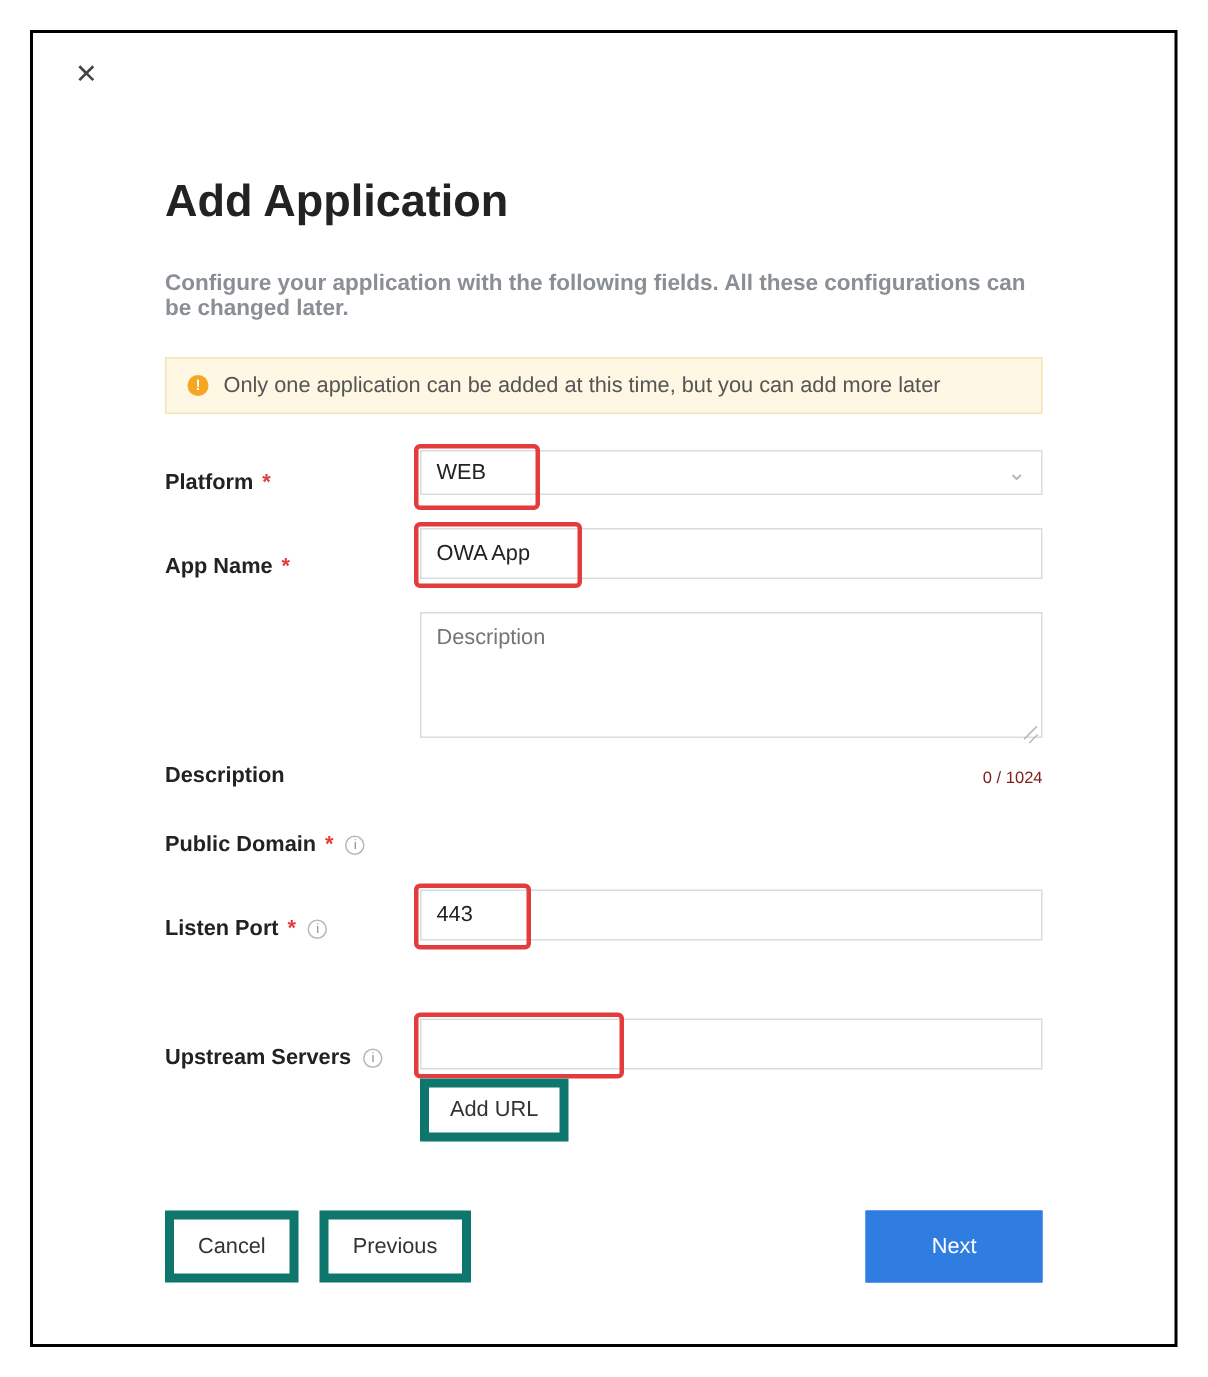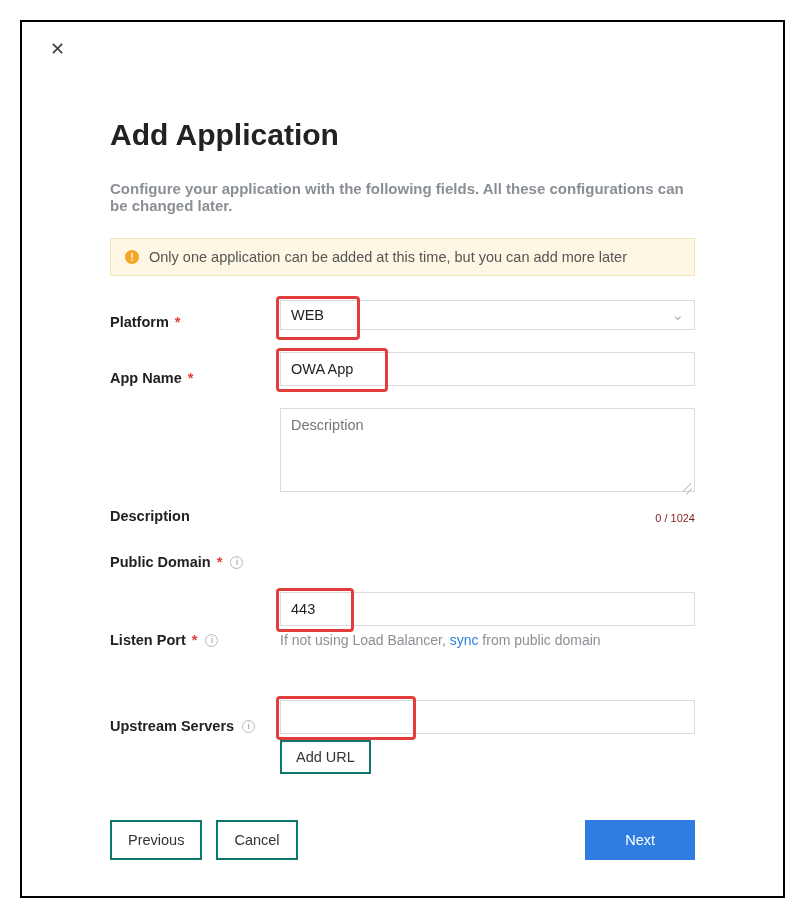--- a/index.html
+++ b/index.html
@@ -159,21 +159,21 @@
     font-size: 11px;
     margin-top: 16px;
   }
   .hint {
     color: #8a8f95;
     font-size: 14px;
     margin-top: 6px;
   }
   .hint a { color: #2f7de1; text-decoration: none; }
   .btn {
-    border: 2px solid #0f766e;
+    border: 6px solid #0f766e;
     background: #fff;
     padding: 8px 16px;
     font-size: 14.5px;
     color: #333;
     cursor: pointer;
     font-family: inherit;
   }
   .btn-small { padding: 7px 14px; }
   .btn-primary {
     background: #2f7de1;
@@ -262,23 +262,20 @@
 
     <div class="form-row">
       <div class="label-col">
         <span>Listen Port</span>
         <span class="req">*</span>
         <span class="info-icon">i</span>
       </div>
       <div class="input-col">
         <input class="text-input" type="text" value="443" style="">
         <div class="hl" style="left:-4px; top:-4px; width:78px; height:44px;"></div>
-        <div class="hint">
-          <span>If not using Load Balancer, </span><a href="#">sync</a><span> from public domain</span>
-        </div>
       </div>
     </div>
 
     <div class="form-row tight" style="margin-top:52px;">
       <div class="label-col">
         <span>Upstream Servers</span>
         <span class="info-icon">i</span>
       </div>
       <div class="input-col">
         <input class="text-input" type="text" value="" style="">
@@ -287,19 +284,19 @@
     </div>
     <div class="form-row">
       <div class="label-col"></div>
       <div class="input-col">
         <button class="btn btn-small">Add URL</button>
       </div>
     </div>
   </div>
 
   <div class="footer">
+    <button class="btn">Cancel</button>
     <button class="btn">Previous</button>
-    <button class="btn">Cancel</button>
     <div class="spacer"></div>
     <button class="btn btn-primary">Next</button>
   </div>
 
 </div>
 
 </body></html>

